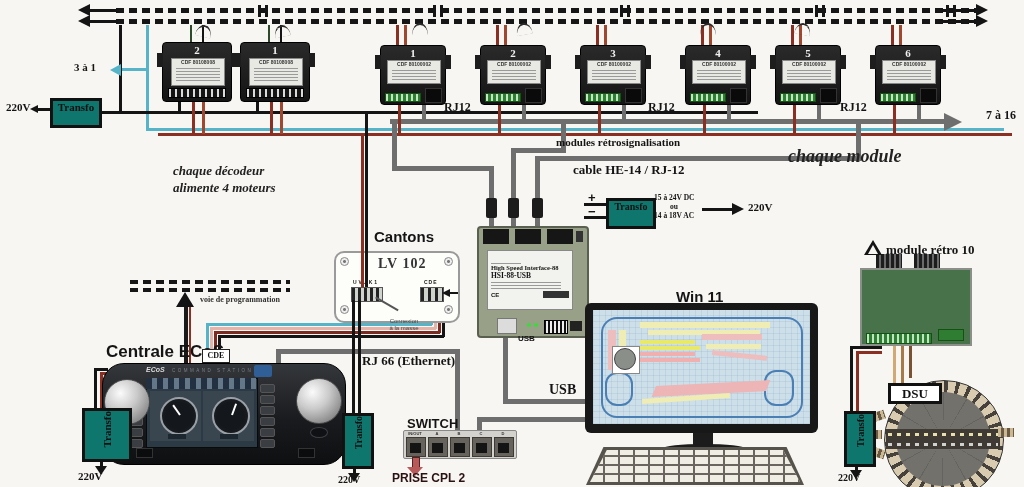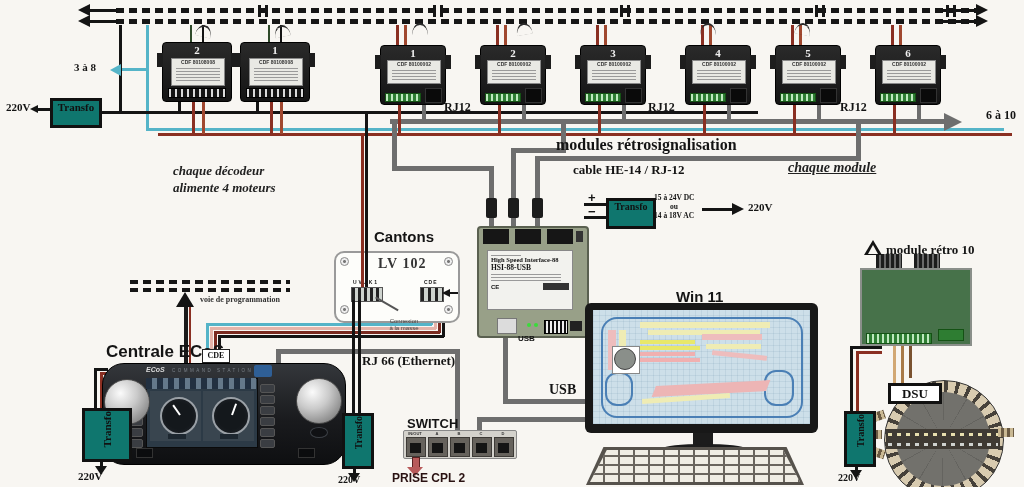--- a/index.html
+++ b/index.html
@@ -74,36 +74,36 @@
   <div class="gap" style="left:946px;top:5px;"></div>
     <div class="gap" style="left:953px;top:5px;"></div>
 
   <div class="arc" style="left:196px;top:25px;transform:rotate(14deg);"></div>
   <div class="arc" style="left:274px;top:25px;transform:rotate(-12deg);"></div>
   <div class="arc" style="left:412px;top:23px;"></div>
   <div class="arc" style="left:516px;top:23px;transform:rotate(-10deg);"></div>
   <div class="arc" style="left:700px;top:23px;"></div>
   <div class="arc" style="left:795px;top:23px;transform:rotate(12deg);"></div>
 
-  <div class="serifb" style="left:74px;top:61px;font-size:11px;">3 à 8</div>
+  <div class="serifb" style="left:74px;top:61px;font-size:11px;">3 à 1</div>
   <div class="abs wire" style="left:120px;top:68px;width:26px;height:3px;background:#55b4c8;"></div>
   <div class="tri tl-cyan" style="left:110px;top:64px;"></div>
   <div class="wire" style="left:146px;top:25px;width:3px;height:105px;background:#55b4c8;"></div>
   <div class="wire" style="left:119px;top:25px;width:2.5px;height:88px;background:#141414;"></div>
   <div class="serifb" style="left:6px;top:101px;font-size:11px;">220V</div>
   <div class="abs wire" style="left:38px;top:108px;width:12px;height:2.5px;background:#141414;"></div>
   <div class="tri tl-black-s" style="left:30px;top:105px;"></div>
   <div class="transfo" style="left:50px;top:98px;width:46px;height:24px;">
       <span>Transfo</span>
     </div>
 
   <div class="wire" style="left:96px;top:111px;width:662px;height:2.5px;background:#141414;"></div>
   <div class="wire" style="left:390px;top:119px;width:558px;height:5px;background:#6e6e6e;"></div>
   <div class="tri tr-gray" style="left:944px;top:113px;"></div>
-  <div class="serifb" style="left:986px;top:108px;font-size:12px;">6 à 10</div>
+  <div class="serifb" style="left:986px;top:108px;font-size:12px;">7 à 16</div>
   <div class="wire" style="left:146px;top:128px;width:858px;height:2.5px;background:#55b4c8;"></div>
   <div class="wire" style="left:158px;top:133px;width:854px;height:2.5px;background:#8a2f22;"></div>
 
   <div class="wire" style="left:190px;top:25px;width:2px;height:17px;background:#2f4a2a;"></div>
   <div class="wire" style="left:202px;top:25px;width:2px;height:17px;background:#141414;"></div>
   <div class="wire" style="left:268px;top:25px;width:2px;height:17px;background:#2f4a2a;"></div>
   <div class="wire" style="left:280px;top:25px;width:2px;height:17px;background:#141414;"></div>
   <div class="wire" style="left:178px;top:100px;width:2.5px;height:13px;background:#141414;"></div>
   <div class="wire" style="left:256px;top:100px;width:2.5px;height:13px;background:#141414;"></div>
   <div class="wire" style="left:192px;top:100px;width:2.5px;height:34px;background:#8a2f22;"></div>
@@ -223,23 +223,23 @@
       <div class="stk-code">CDF 80100002</div>
       <div class="fake" style="margin:1px 4px;height:11px;"></div>
       </div>
     <div class="pinstrip-green" style="left:4px;top:47px;width:34px;height:7px;"></div>
     <div class="abs" style="left:44px;top:42px;width:15px;height:13px;background:#0a0a0a;border:1px solid #333;"></div>
   </div>
 
   <div class="serifb" style="left:444px;top:100px;font-size:12px;">RJ12</div>
   <div class="serifb" style="left:648px;top:100px;font-size:12px;">RJ12</div>
   <div class="serifb" style="left:840px;top:100px;font-size:12px;">RJ12</div>
-  <div class="serifb" style="left:556px;top:136px;font-size:16px;">modules rétrosignalisation</div>
+  <div class="serifb" style="left:556px;top:136px;font-size:11px;">modules rétrosignalisation</div>
   <div class="serifb" style="left:573px;top:162px;font-size:13px;">cable HE-14 / RJ-12</div>
-  <div class="ital" style="left:788px;top:160px;font-size:14px;text-decoration:underline;">chaque module</div>
+  <div class="ital" style="left:788px;top:146px;font-size:18px;">chaque module</div>
 
   <div class="wire" style="left:392px;top:124px;width:5px;height:46px;background:#6e6e6e;"></div>
   <div class="wire" style="left:392px;top:166px;width:102px;height:5px;background:#6e6e6e;"></div>
   <div class="wire" style="left:489px;top:168px;width:5px;height:60px;background:#6e6e6e;"></div>
   <div class="wire" style="left:561px;top:124px;width:5px;height:28px;background:#6e6e6e;"></div>
   <div class="wire" style="left:511px;top:148px;width:55px;height:5px;background:#6e6e6e;"></div>
   <div class="wire" style="left:511px;top:150px;width:5px;height:78px;background:#6e6e6e;"></div>
   <div class="wire" style="left:856px;top:124px;width:5px;height:36px;background:#6e6e6e;"></div>
   <div class="wire" style="left:535px;top:156px;width:326px;height:5px;background:#6e6e6e;"></div>
   <div class="wire" style="left:535px;top:158px;width:5px;height:70px;background:#6e6e6e;"></div>
@@ -275,21 +275,21 @@
     </div>
   <div class="wire" style="left:353px;top:466px;width:3px;height:7px;background:#141414;"></div>
   <div class="tri td-black" style="left:348px;top:473px;"></div>
   <div class="serifb" style="left:338px;top:474px;font-size:10px;">220V</div>
 
   <div class="abs z2" style="left:477px;top:226px;width:108px;height:108px;background:#98a088;border:2px solid #5a6050;border-radius:4px;"></div>
   <div class="abs z3" style="left:483px;top:229px;width:26px;height:15px;background:#161616;"></div>
   <div class="abs z3" style="left:515px;top:229px;width:26px;height:15px;background:#161616;"></div>
   <div class="abs z3" style="left:547px;top:229px;width:26px;height:15px;background:#161616;"></div>
   <div class="abs z3" style="left:576px;top:231px;width:7px;height:11px;background:#333;"></div>
-  <div class="abs z3" style="left:487px;top:250px;width:86px;height:60px;background:#f2f2ee;border:1px solid #888;padding:2px 3px;box-sizing:border-box;">
+  <div class="abs z3" style="left:487px;top:250px;width:86px;height:60px;background:#f2f2ee;border:1px solid #888;padding:10px 3px;box-sizing:border-box;">
     <div class="fake" style="width:30px;height:3px;"></div>
     <div style="font-size:6.5px;font-weight:bold;font-family:'Liberation Serif',serif;">High Speed Interface-88</div>
     <div style="font-size:7.5px;font-weight:bold;font-family:'Liberation Serif',serif;">HSI-88-USB</div>
     <div class="fake" style="width:70px;height:8px;margin-top:1px;"></div>
     <div style="display:flex;justify-content:space-between;align-items:center;margin-top:2px;">
       <span style="font-size:6px;font-weight:bold;font-family:'Liberation Sans',sans-serif;">CE</span>
       <span style="display:inline-block;width:26px;height:7px;background:#333;"></span>
     </div>
   </div>
   <div class="abs z3" style="left:497px;top:318px;width:18px;height:14px;background:#dcdcdc;border:1px solid #777;"></div>

